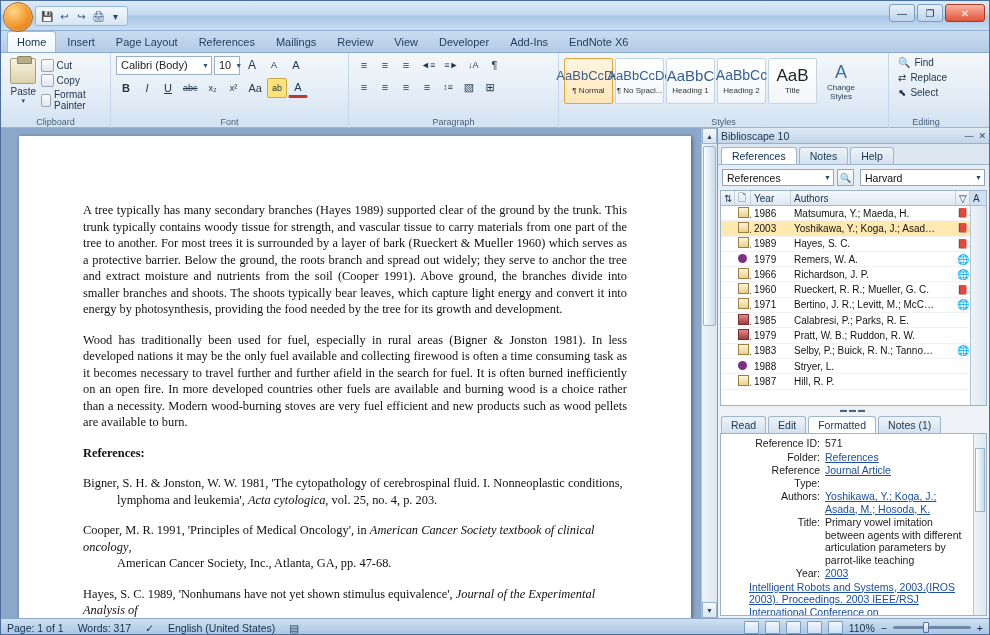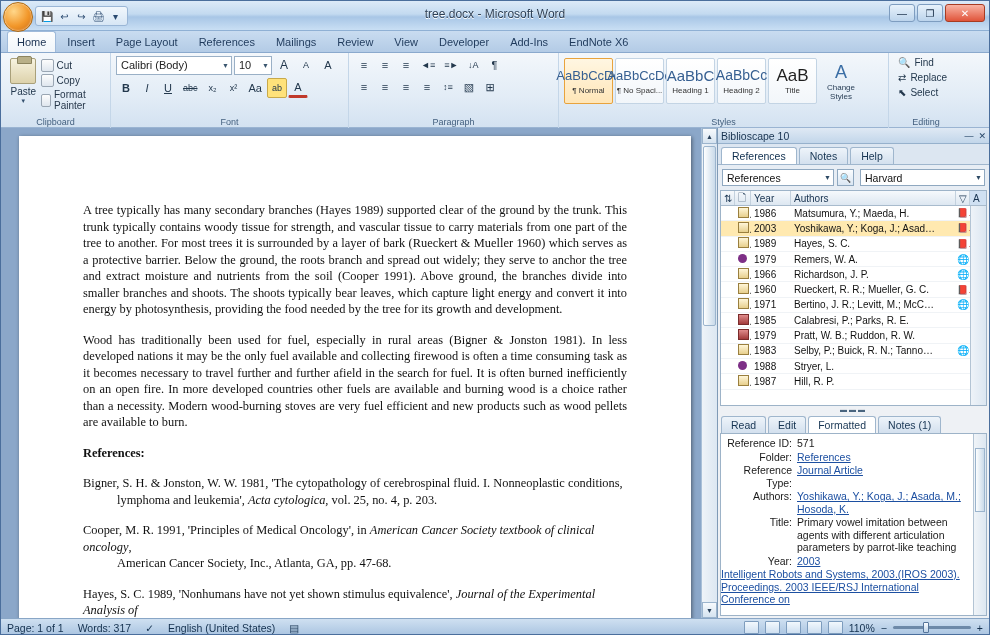--- a/index.html
+++ b/index.html
@@ -159,21 +159,21 @@
   .ic-book { width:11px; height:11px; border:1px solid #7a2b2b; background:linear-gradient(180deg,#e08c8c,#a33b3b); display:inline-block; }
   .ic-dot { width:9px; height:9px; border-radius:50%; background:#7d2f86; display:inline-block; }
   .ic-pdf { color:#c0392b; font-size:9px; }
   .ic-globe { color:#1f6fb5; font-size:10px; }
   .bs-tvscroll { position:absolute; right:0; top:15px; bottom:0; width:16px; background:linear-gradient(90deg,#eef3f8,#dbe6f1); border-left:1px solid #b3c4d4;}
   
   .det-tabs { display:flex; gap:2px; padding:3px 3px 0 3px; }
   .det-tab { padding:2px 9px; font-size:10.5px; border:1px solid #9fb6cd; border-bottom:none; border-radius:3px 3px 0 0; background:linear-gradient(180deg,#eef4fa,#d3e0ee); color:#173553;}
   .det-tab.active { background:#fff; }
   .det-body { flex:1; background:#fff; border:1px solid #9db3c8; margin:0 2px 2px 2px; position:relative; overflow:hidden; }
-  .det-grid { padding:3px 2px 0 0; }
+  .det-grid { padding:3px 2px 0 0;margin-left:28px; }
   .det-row { display:flex; margin-bottom:1px; line-height:12.5px; font-size:10.5px; }
   .det-lab { width:76px; text-align:right; padding-right:5px; color:#1a1a1a; flex:none; }
   .det-val { flex:1; padding-right:18px; }
   .lnk { color:#1c4fa1; text-decoration:underline; }
   .det-vscroll { position:absolute; right:0; top:0; bottom:0; width:13px; background:linear-gradient(90deg,#f0f4f8,#dde7f1); border-left:1px solid #b3c4d4;}
   .det-vthumb { position:absolute; left:1px; right:1px; top:14px; height:64px; background:linear-gradient(90deg,#fdfefe,#c9daea); border:1px solid #9bb4cd;}
   .splitter { height:7px; display:flex; align-items:center; justify-content:center; color:#4a657f; font-size:7px; letter-spacing:2px;}
   
   .statusbar {
     height:18px; display:flex; align-items:center; gap:14px; padding:0 6px;
@@ -192,21 +192,20 @@
 
   <div class="titlebar">
     <div class="orb"></div>
     <div class="qat">
       <span class="qbtn">💾</span>
       <span class="qbtn">↩</span>
       <span class="qbtn">↪</span>
       <span class="qbtn">🖨</span>
       <span class="qbtn">▾</span>
     </div>
-    <div class="title-text">tree.docx - Microsoft Word</div>
     <div class="winbtns">
       <div class="winbtn">—</div>
       <div class="winbtn">❐</div>
       <div class="winbtn close">✕</div>
     </div>
   </div>
 
   <div class="tabs">
     <div class="tab active">Home</div>
     <div class="tab">Insert</div>
@@ -242,25 +241,25 @@
             <span class="mini-ico"></span>
             <span>Format Painter</span>
           </div>
         </div>
       </div>
       <div class="group-label">Clipboard</div>
     </div>
 
     <div class="group" style="width:238px">
       <div class="fontrow1">
-        <div class="combo" style="width:116px">
+        <div class="combo" style="width:96px">
           <span>Calibri (Body)</span>
             <span class="arr">▼</span>
         </div>
-        <div class="combo" style="width:38px">
+        <div class="combo" style="width:26px">
           <span>10</span>
             <span class="arr">▼</span>
         </div>
         <div class="sbtn" style="font-size:12px">A</div>
         <div class="sbtn" style="font-size:9px">A</div>
         <div class="sbtn">A</div>
       </div>
       <div class="fontrow2">
         <div class="sbtn" style="font-weight:bold">B</div>
         <div class="sbtn" style="font-style:italic">I</div>

